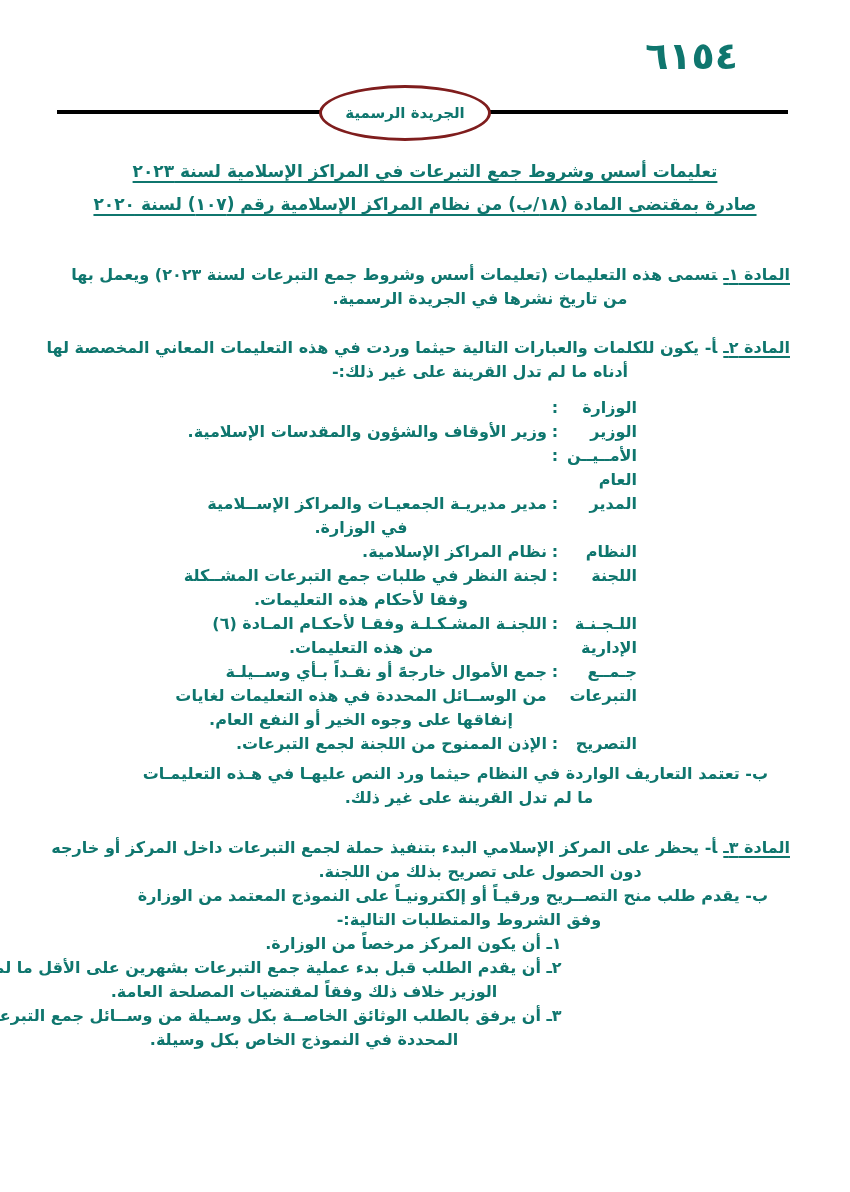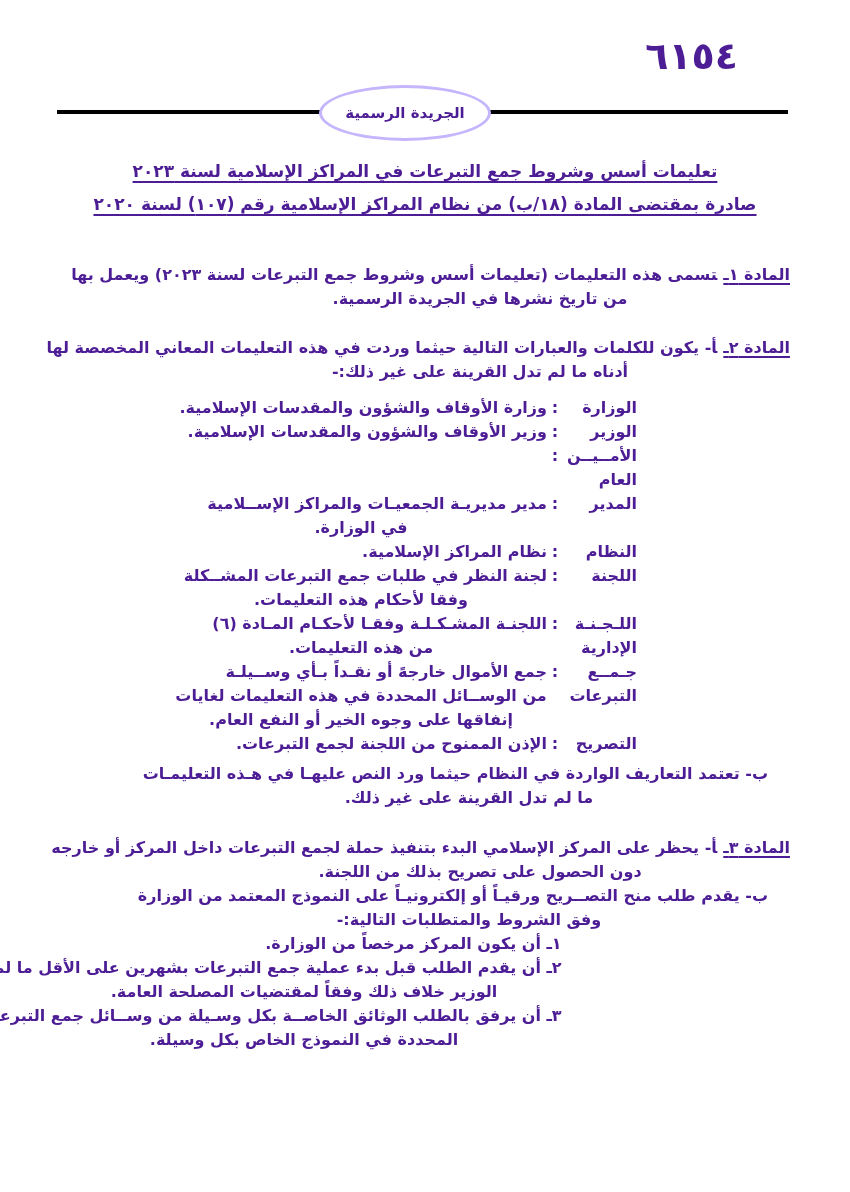--- a/index.html
+++ b/index.html
@@ -1,24 +1,24 @@
 <!DOCTYPE html>
 <html lang="ar" dir="rtl"><head>
 <meta charset="utf-8">
 <style>
   html,body{margin:0;padding:0;background:#fff;}
   .page{
-    position:relative;width:850px;height:1192px;background:#ffffff;color:#4c1d95;
+    position:relative;width:850px;height:1192px;background:#ffffff;color:#0f766e;
     font-family:"DejaVu Sans",sans-serif;font-weight:bold;direction:rtl;overflow:hidden;
   }
   .page-number{position:absolute;top:34px;right:112px;font-size:38px;letter-spacing:2px;direction:rtl;}
   .header-rule{position:absolute;top:110px;left:57px;width:731px;height:4px;background:#000;}
   .header-ellipse{
     position:absolute;top:85px;left:319px;width:166px;height:50px;background:#fff;
-    border:3px solid #c4b5fd;border-radius:50%;display:flex;align-items:center;justify-content:center;
+    border:3px solid #7f1d1d;border-radius:50%;display:flex;align-items:center;justify-content:center;
     font-size:15px;z-index:2;
   }
   .content{position:absolute;top:155px;right:60px;left:60px;font-size:16px;line-height:24px;}
   .title-line{
     text-align:center;font-size:17px;line-height:33px;
     text-decoration:underline;text-underline-offset:4px;text-decoration-thickness:2px;
   }
   .para{direction:rtl;}
   .p-line{text-align:right;white-space:nowrap;}
   .cont-line{text-align:center;white-space:nowrap;padding-left:110px;}
@@ -78,24 +78,20 @@
     </div>
 
     <div class="def-table">
 
     <div class="def-row">
         <div class="def-term">
 
         <div class="term-line">الوزارة</div>
           </div>
         <div class="def-colon">:</div>
-        <div class="def-body">
-
-        <div class="def-line">وزارة الأوقاف والشؤون والمقدسات الإسلامية.</div>
-          </div>
       </div>
         <div class="def-row">
         <div class="def-term">
 
         <div class="term-line">الوزير</div>
           </div>
         <div class="def-colon">:</div>
         <div class="def-body">
 
         <div class="def-line">وزير الأوقاف والشؤون والمقدسات الإسلامية.</div>

